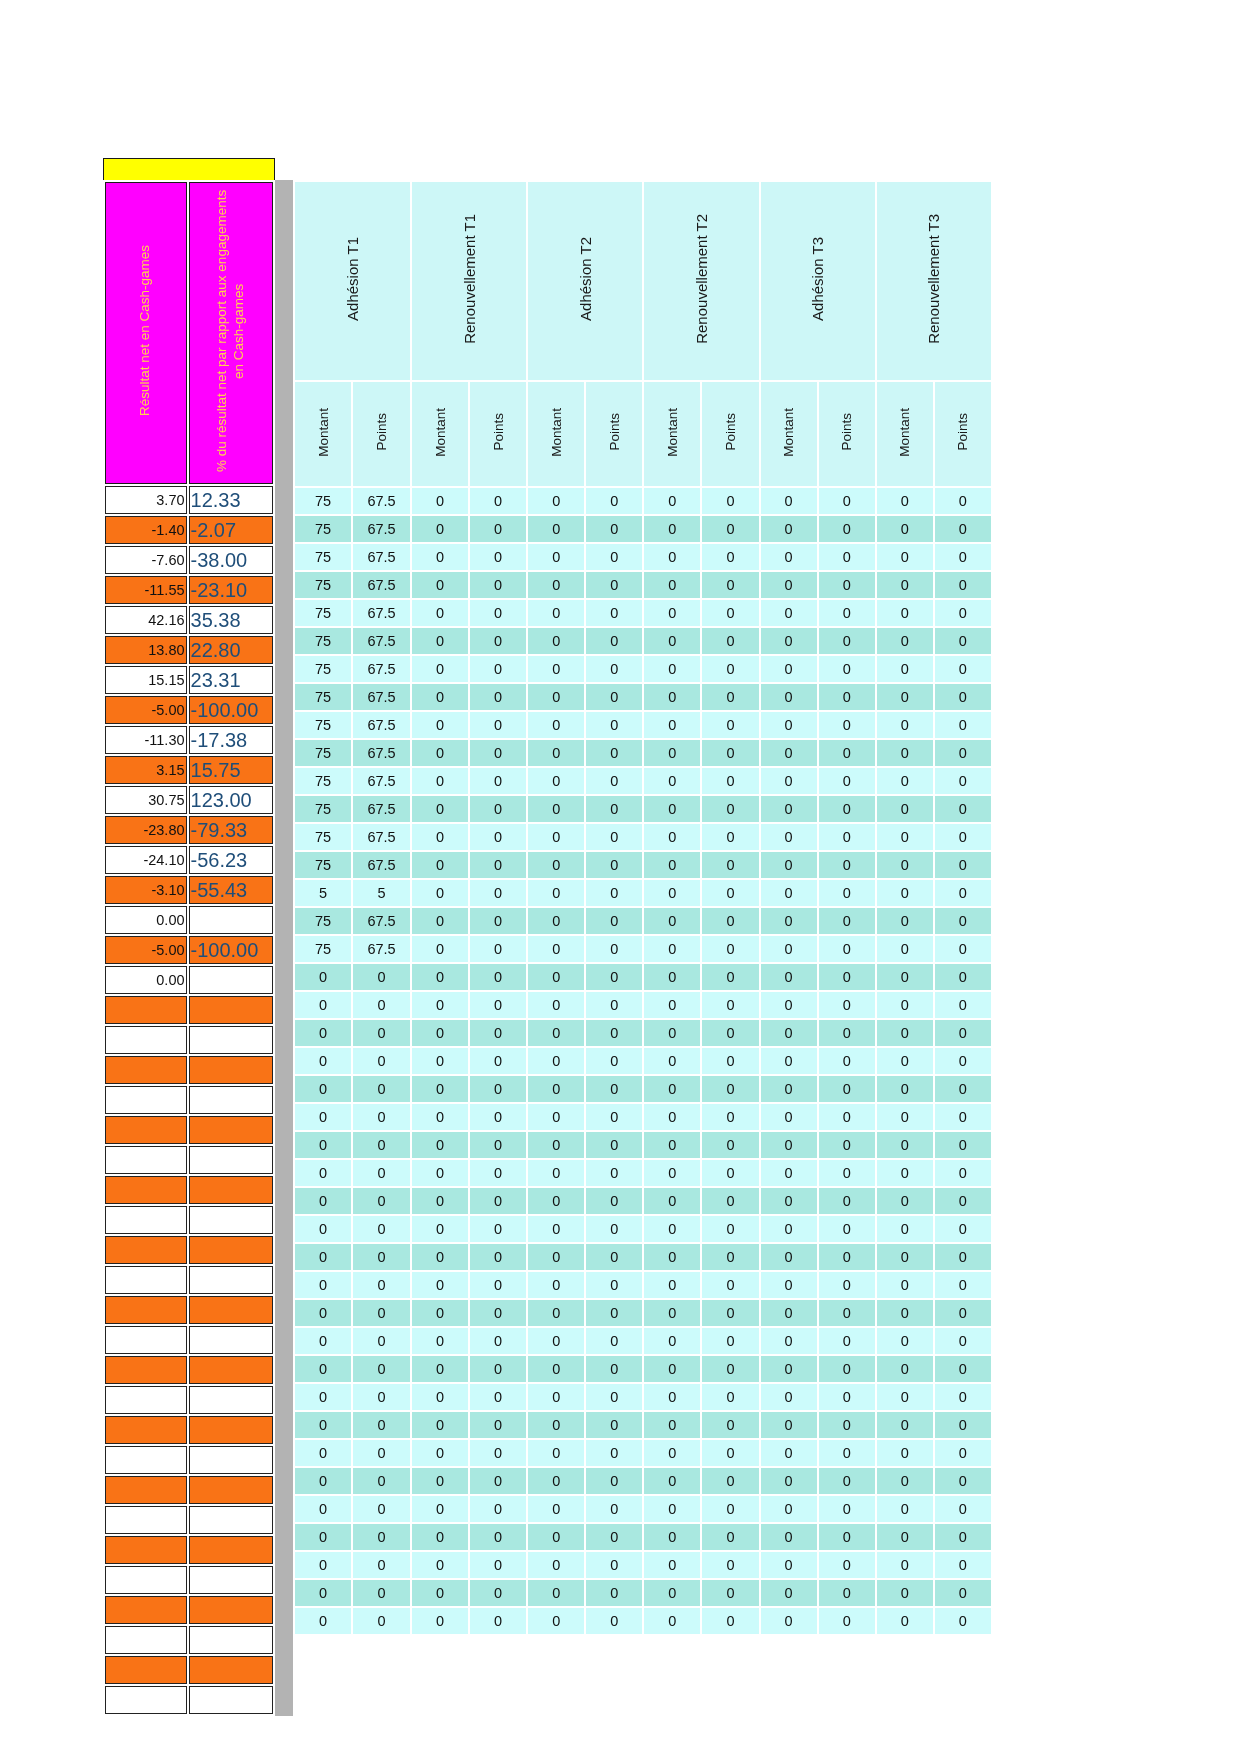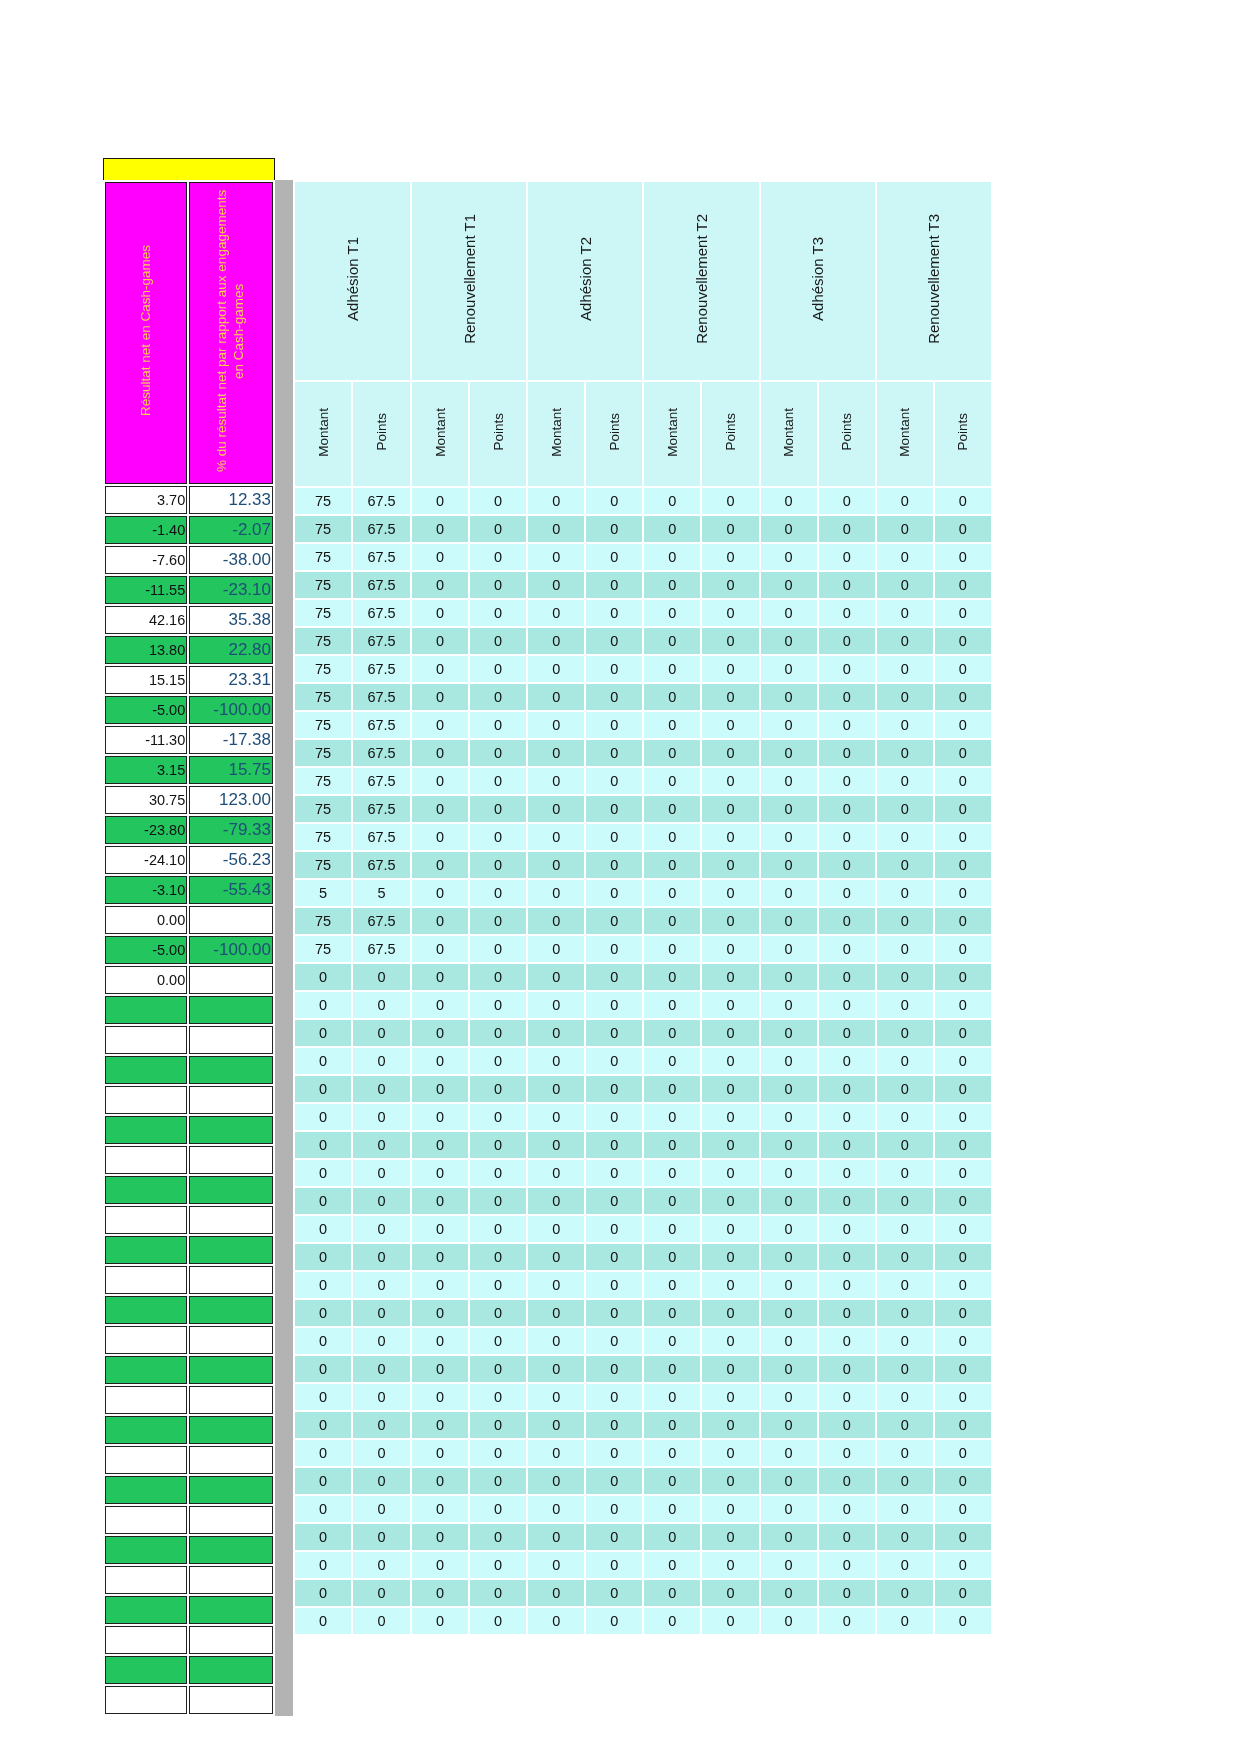--- a/index.html
+++ b/index.html
@@ -66,28 +66,28 @@
   td.lnum {
     height: 24px;
     font-size: 14.5px;
     text-align: right;
     vertical-align: middle;
     color: #111111;
     border: 1px solid #222222 !important;
   }
   td.lpct {
     height: 24px;
-    font-size: 17px;
-    text-align: right;
+    font-size: 20px;
+    text-align: left;
     vertical-align: middle;
     color: #1f4e79;
     border: 1px solid #222222 !important;
   }
   tr.odd td.lnum, tr.odd td.lpct { background: #ffffff; }
-  tr.even td.lnum, tr.even td.lpct { background: #22c55e; }
+  tr.even td.lnum, tr.even td.lpct { background: #f97316; }
 
   
   .gray-sep {
     width: 18px;
     background: #b3b3b3;
     align-self: stretch;
   }
 
   
   table.right { width: 700px; }

